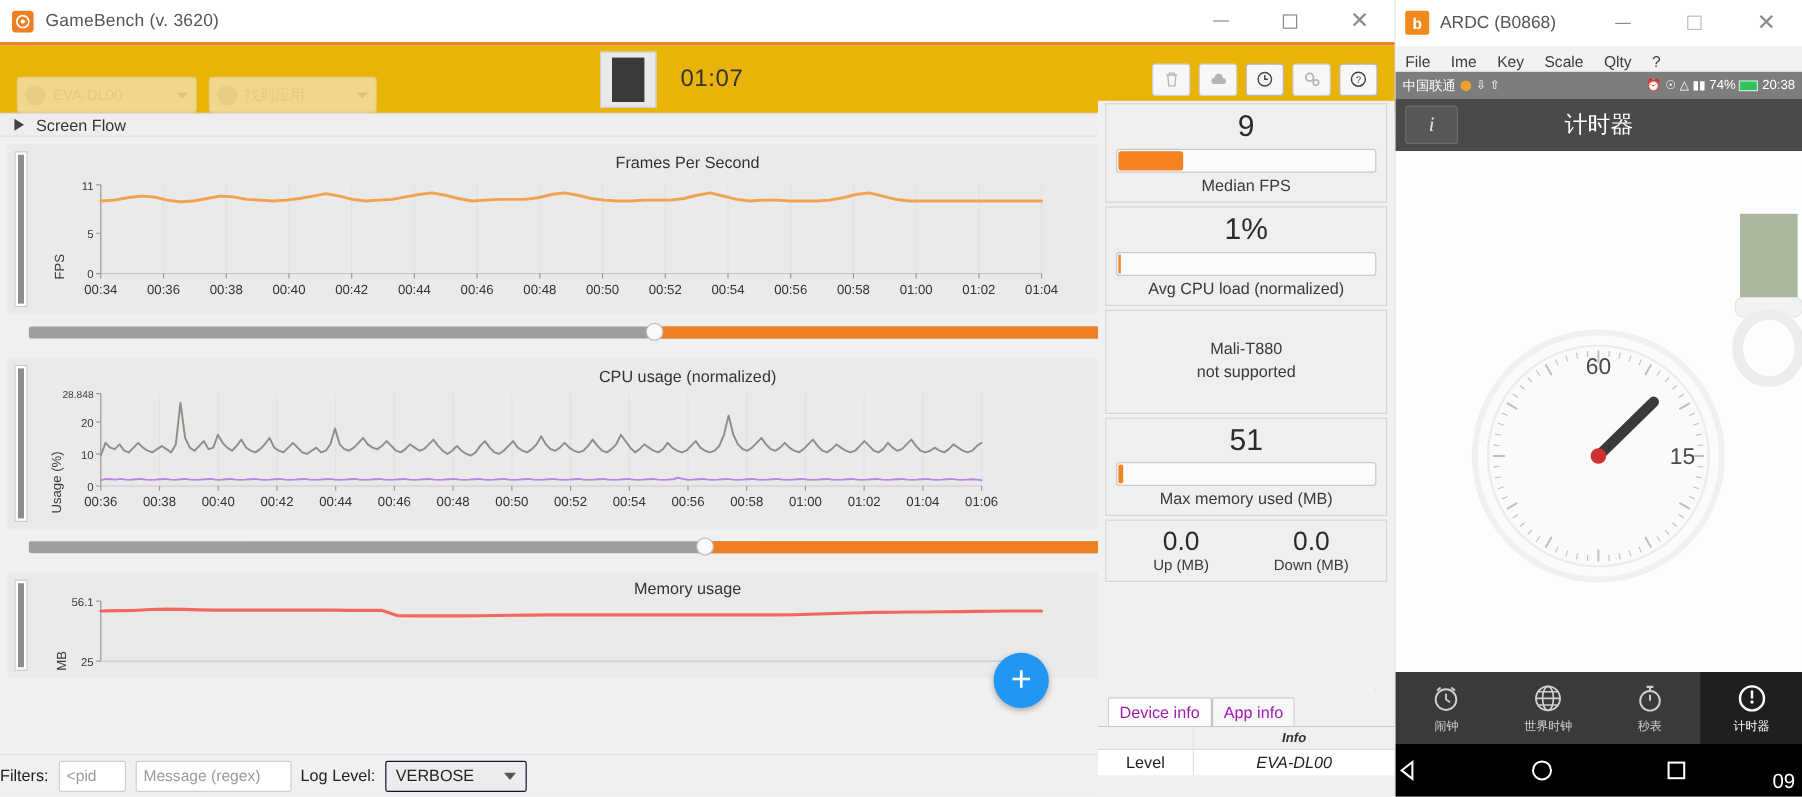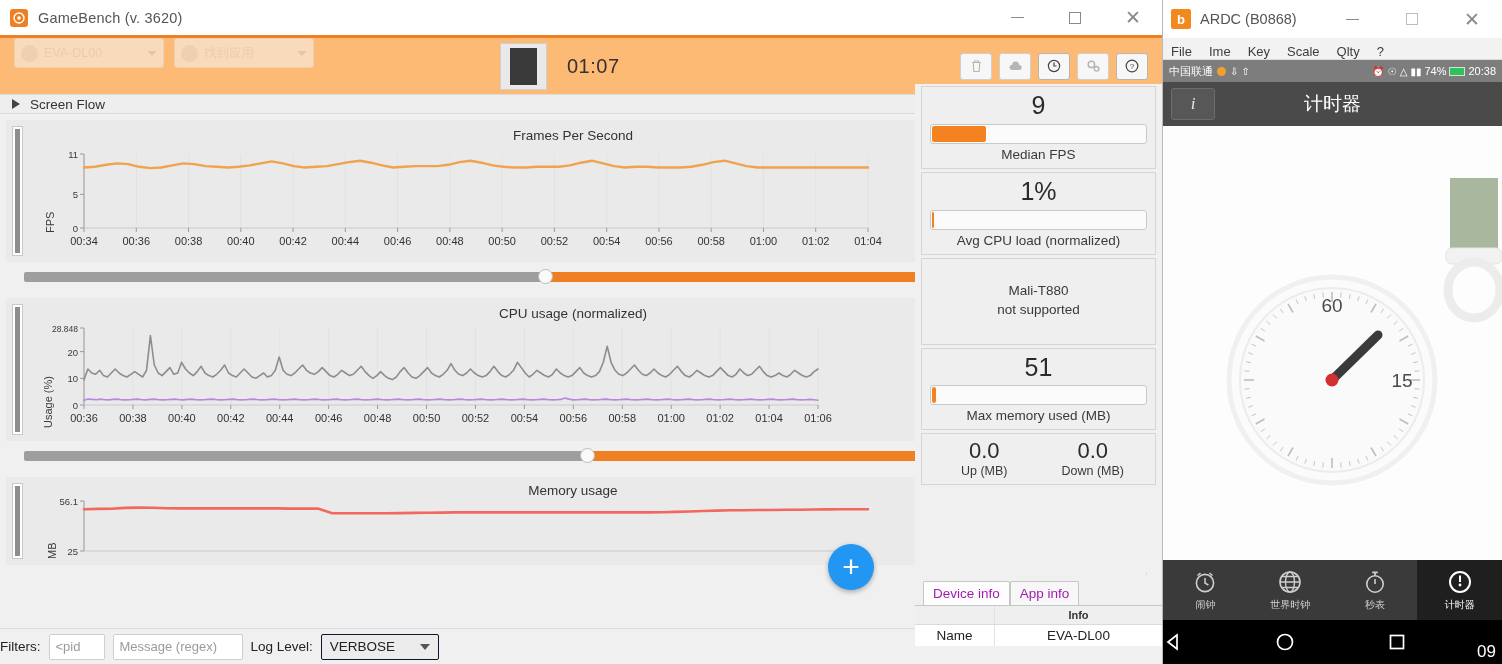--- a/index.html
+++ b/index.html
@@ -33,21 +33,21 @@
   .win-btn {
     width: 58px; height: 35px; display: flex; align-items: center; justify-content: center;
     color: #8a8a8a; font-size: 15px; background: #fff;
   }
   .win-btn .mn { display: block; width: 13px; height: 1px; background: #8a8a8a; }
   .win-btn .mx { display: block; width: 12px; height: 12px; border: 1.4px solid #8a8a8a; }
   .win-btn .cl { font-size: 19px; line-height: 1; font-weight: 300; }
 
   
   .gb-toolbar {
-    height: 56px; background: #fdba74; display: flex; align-items: flex-start;
+    height: 56px; background: #eab308; display: flex; align-items: flex-end;
     padding: 0 14px; flex: 0 0 auto; position: relative;
   }
   .combo {
     height: 30px; border: 1px solid #e2e2e2; background: #f6f6f6; border-radius: 3px;
     display: flex; align-items: center; padding: 0 6px; color: #e0e0e0; font-size: 12.5px;
     opacity: .55;
   }
   .combo .cicon {
     width: 17px; height: 17px; border-radius: 50%; background: #e4e4e4; margin-right: 6px;
     flex: 0 0 auto;
@@ -180,21 +180,21 @@
     border: 1px solid #c6c6c6; background: #f7f7f7; padding: 4px 9px; font-size: 13.5px; color: #a21caf;
     border-bottom: none; border-radius: 2px 2px 0 0;
   }
   .tabx.active { background: #fdfdfd; }
   .info-table { border-top: 1px solid #c6c6c6; background: #fff; }
   .info-head { display: flex; background: #efefef; border-bottom: 1px solid #dadada; }
   .info-head div { font-size: 11px; font-weight: bold; color: #333; padding: 3px 0; }
   .info-row { display: flex; }
   .info-row div { font-size: 13.5px; color: #222; padding: 3px 0; }
   .col-a { width: 80px; text-align: center; border-right: 1px solid #e2e2e2; }
-  .col-b { flex: 1; text-align: center; }
+  .col-b { flex: 1; text-align: center; font-style: italic; }
 
   
   #ardc {
     position: absolute; left: 1163px; top: 0; width: 339px; height: 664px; background: #fff;
     display: flex; flex-direction: column;
   }
   .ardc-title { height: 38px; background: #fff; display: flex; align-items: center; position: relative; flex: 0 0 auto; }
   .ardc-logo {
     width: 20px; height: 20px; margin: 0 9px 0 8px; background: #f08a1e; border-radius: 2px;
     color: #fff; font-size: 13px; display: flex; align-items: center; justify-content: center;
@@ -593,21 +593,21 @@
     <div class="tab-row">
       <div class="tabx active">Device info</div>
       <div class="tabx">App info</div>
     </div>
     <div class="info-table">
       <div class="info-head">
         <div class="col-a"></div>
         <div class="col-b">Info</div>
       </div>
       <div class="info-row">
-        <div class="col-a">Name</div>
+        <div class="col-a">Level</div>
         <div class="col-b">EVA-DL00</div>
       </div>
     </div>
   </div>
 
   <div id="ardc">
     <div class="ardc-title">
       <div class="ardc-logo">b</div>
       <div class="ardc-name">ARDC (B0868)</div>
       <div class="ardc-wbtns">

